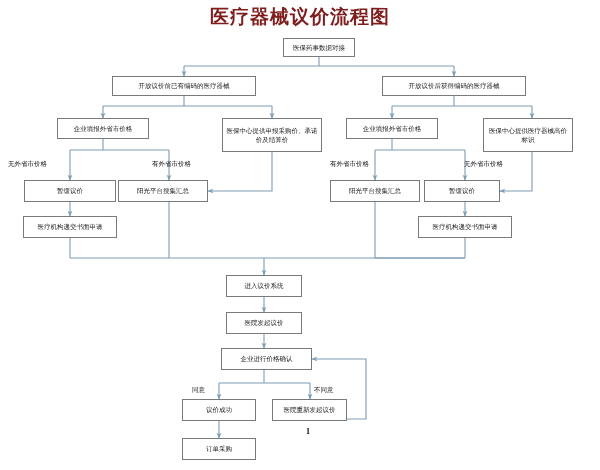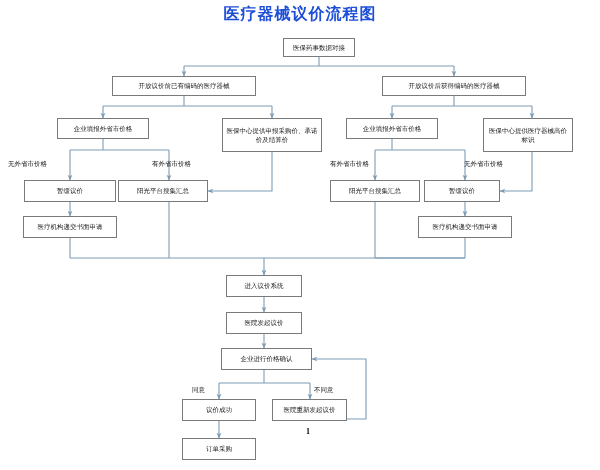--- a/index.html
+++ b/index.html
@@ -4,21 +4,21 @@
 <style>
   html,body{margin:0;padding:0;}
   body{
     width:600px;height:470px;background:#ffffff;
     font-family:"Liberation Serif","DejaVu Serif",serif;
     position:relative;overflow:hidden;
   }
   #chart{position:absolute;left:0;top:0;width:600px;height:470px;}
   .title{
     position:absolute;left:0;top:4px;width:600px;text-align:center;
-    font-size:16px;font-weight:bold;color:#1d4ed8;letter-spacing:1px;
+    font-size:19px;font-weight:bold;color:#7f1d1d;letter-spacing:1px;
     font-family:"Liberation Serif","DejaVu Serif",serif;
   }
   .node{
     position:absolute;box-sizing:border-box;
     border:1px solid #7a7a7a;background:#ffffff;
     display:flex;align-items:center;justify-content:center;
     text-align:center;color:#1a1a1a;
     font-size:6.5px;line-height:1.45;padding:1px 2px;
     font-family:"Liberation Serif","DejaVu Serif",serif;
   }

